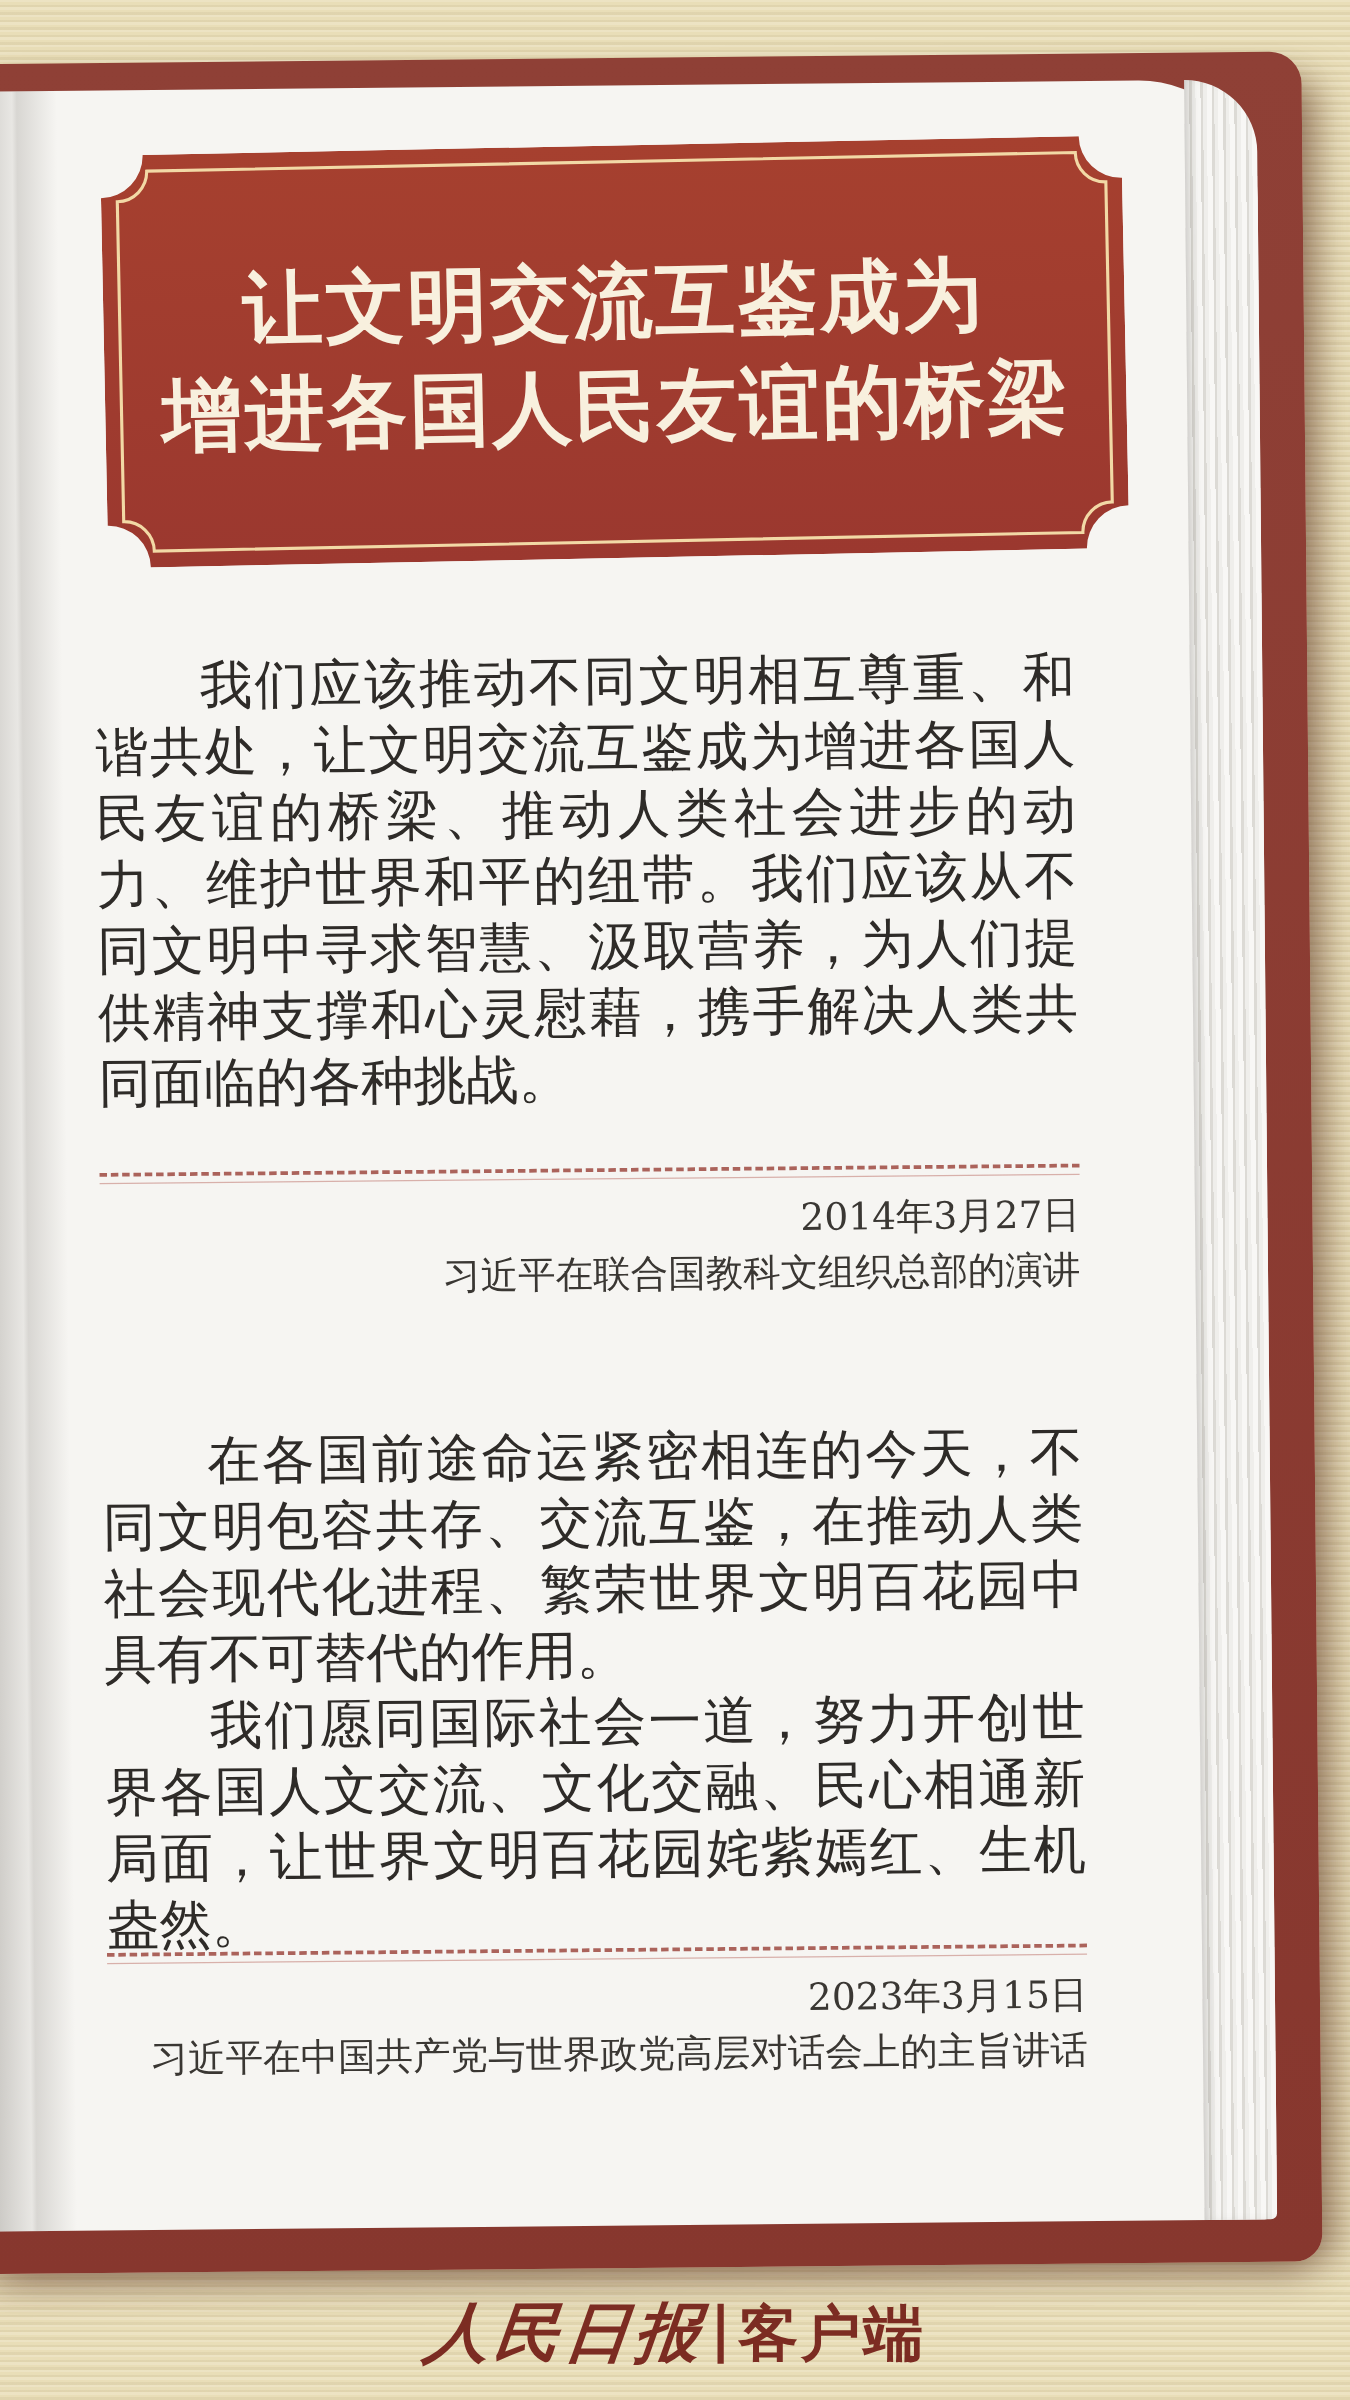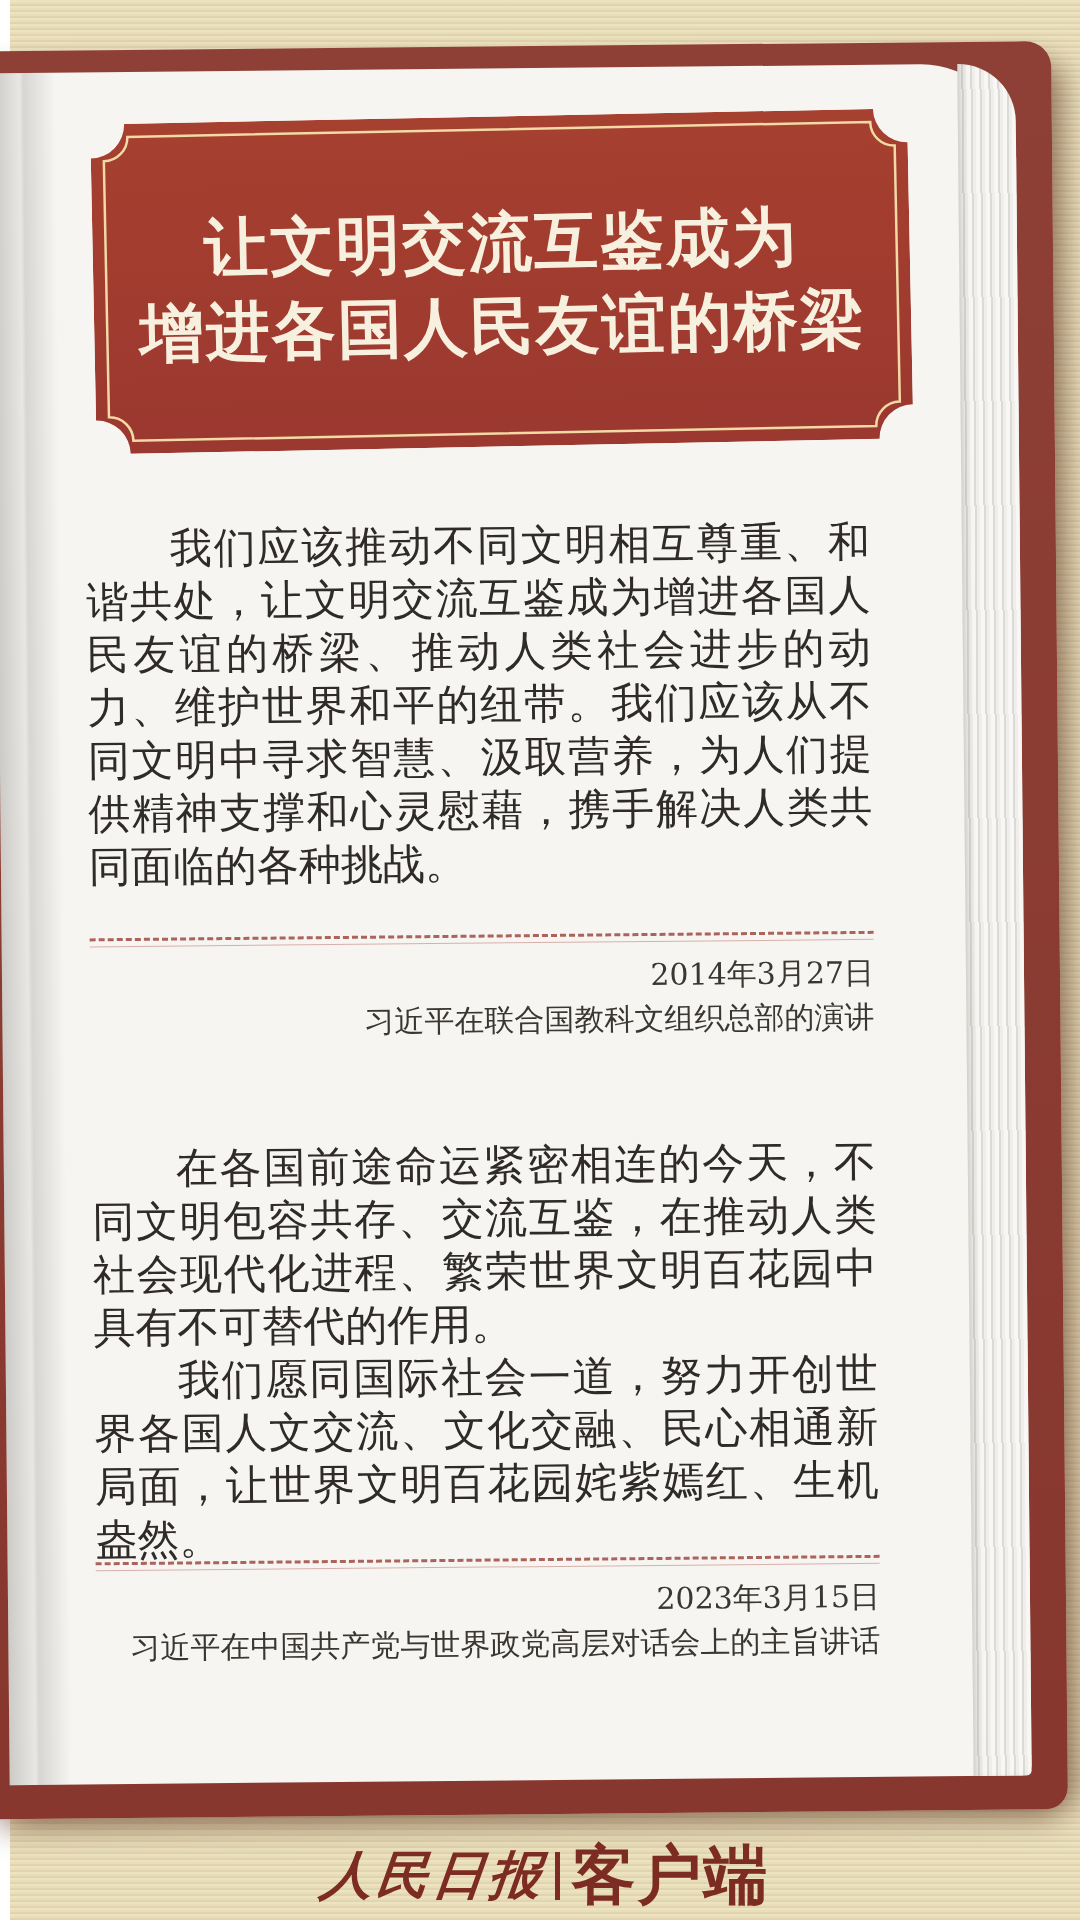--- a/index.html
+++ b/index.html
@@ -10,21 +10,20 @@
     position:relative;
   }
   .stage{
     position:absolute;inset:0;
     background:
       repeating-linear-gradient(180deg,
         rgba(255,255,255,.16) 0 2px,
         rgba(0,0,0,0) 2px 4px,
         rgba(120,100,60,.08) 4px 6px),
       #e9deb8;
-    margin-left: 10px;
   }
   .book-wrap{
     position:absolute;inset:0;
     transform:rotate(-0.55deg);
     transform-origin:50% 40%;
   }
   .cover{
     position:absolute;
     left:-36px;top:46px;width:1084px;height:1768px;
     background:linear-gradient(180deg,#90four 0%,#87372e 100%);
@@ -122,21 +121,21 @@
     width:5px;height:48px;
     background:#7c2c22;
     margin:0 12px 0 10px;
     vertical-align:middle;
     overflow:hidden;
     color:transparent;
   }
   .logo-suffix{
     font-family:Liberation Serif, serif;
     font-weight:800;
-    font-size:64px;
+    font-size:48px;
     vertical-align:middle;
     letter-spacing:2px;
   }
 </style>
 </head>
 <body>
 
 <div class="stage">
 
   <div class="book-wrap">

